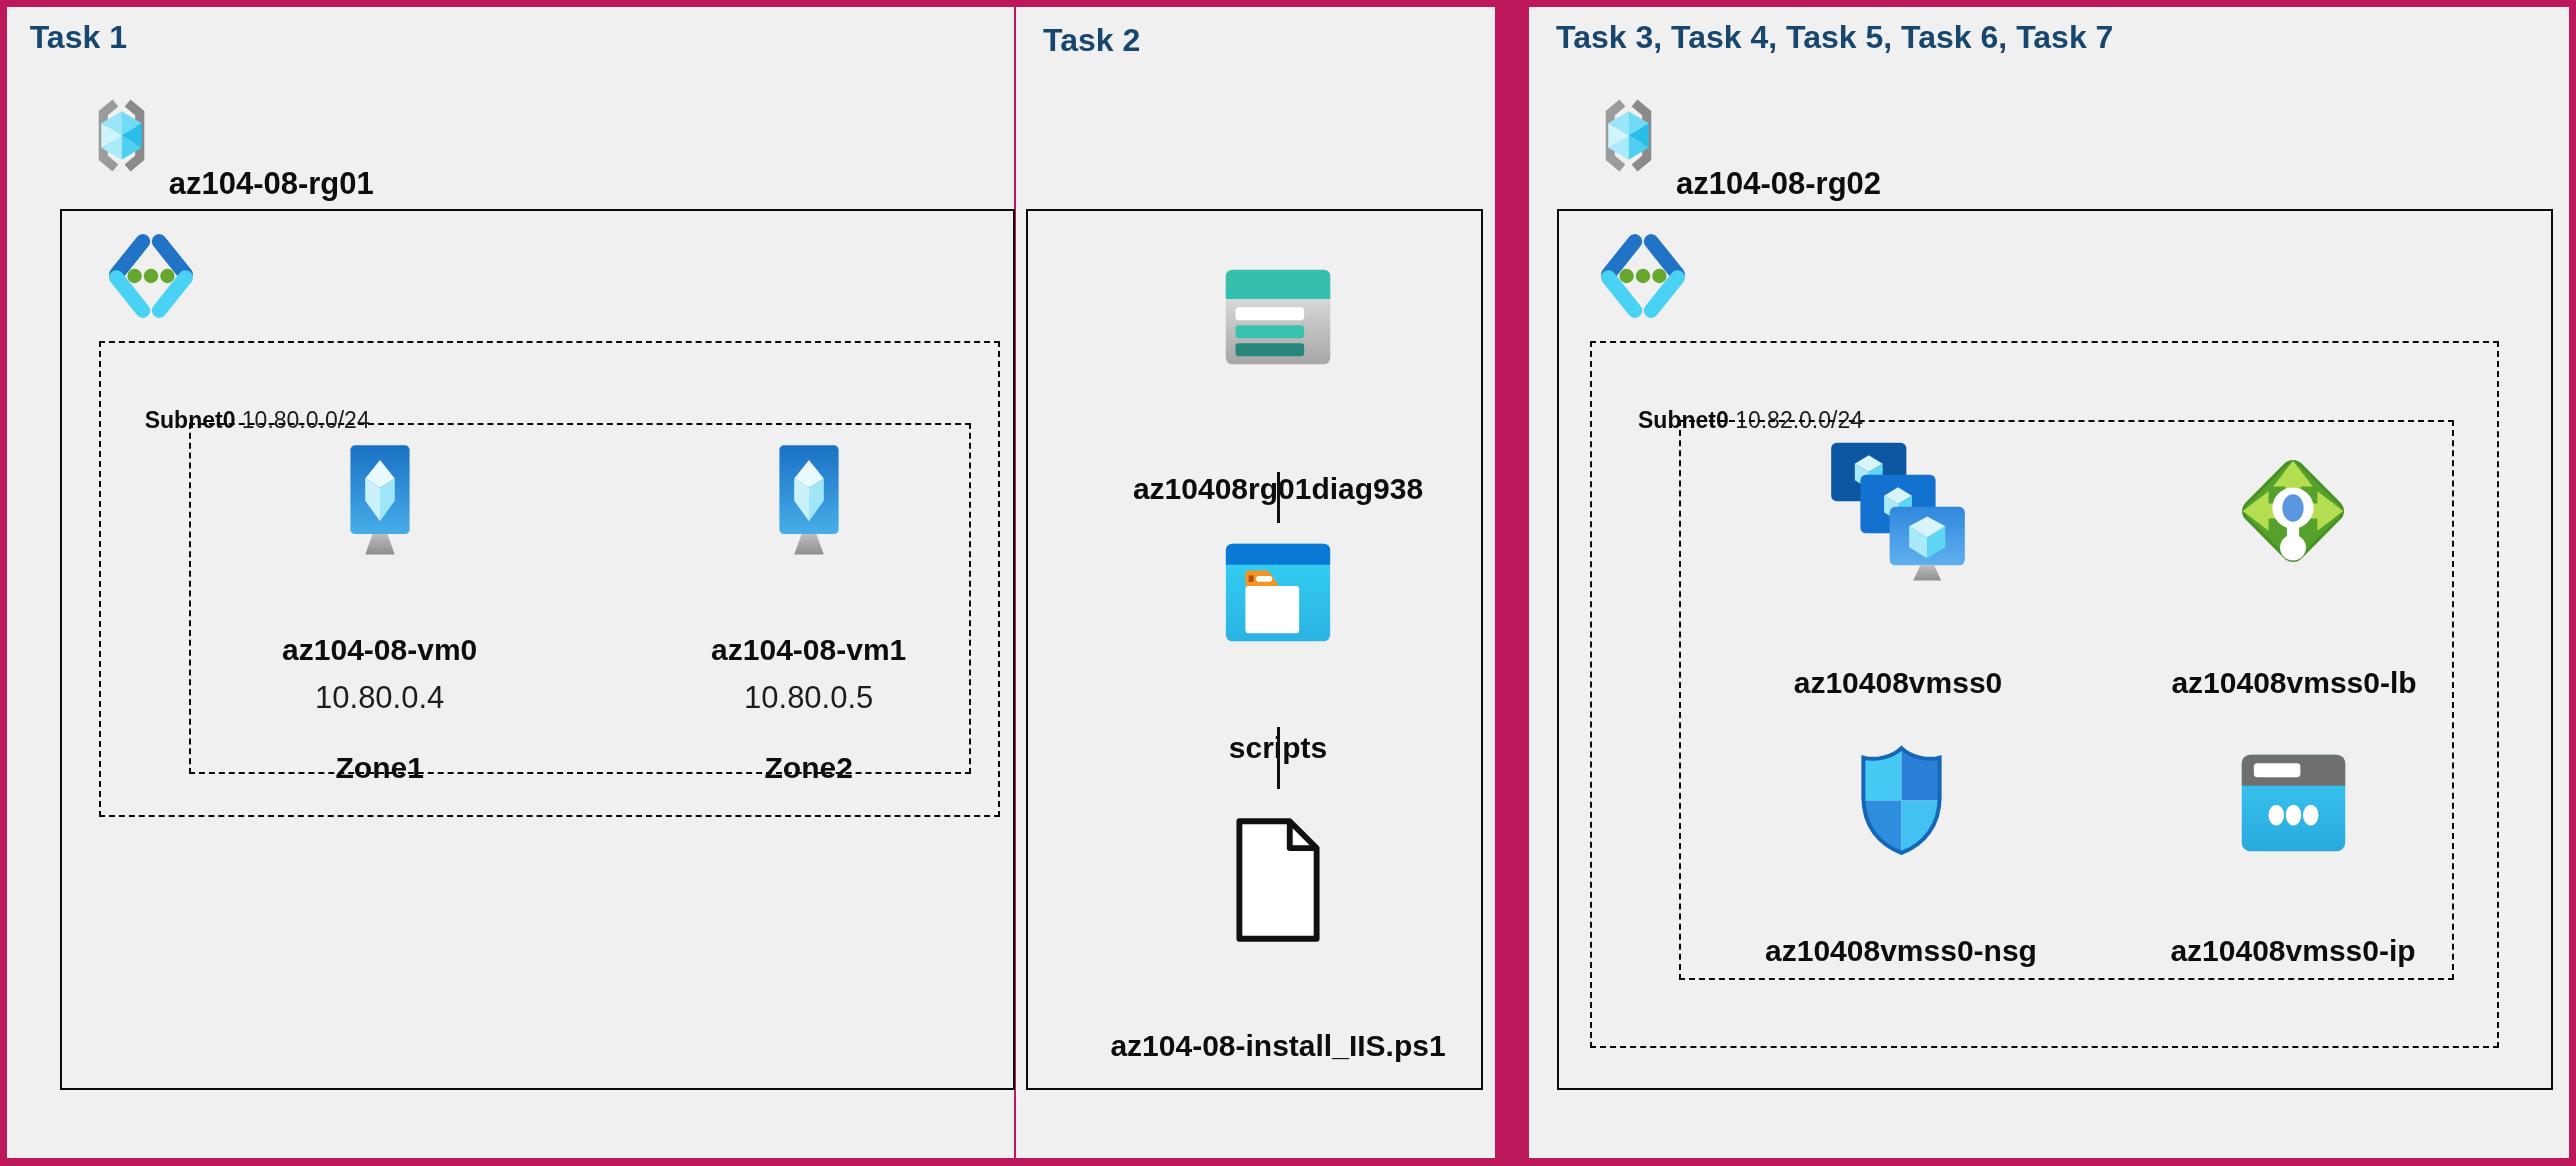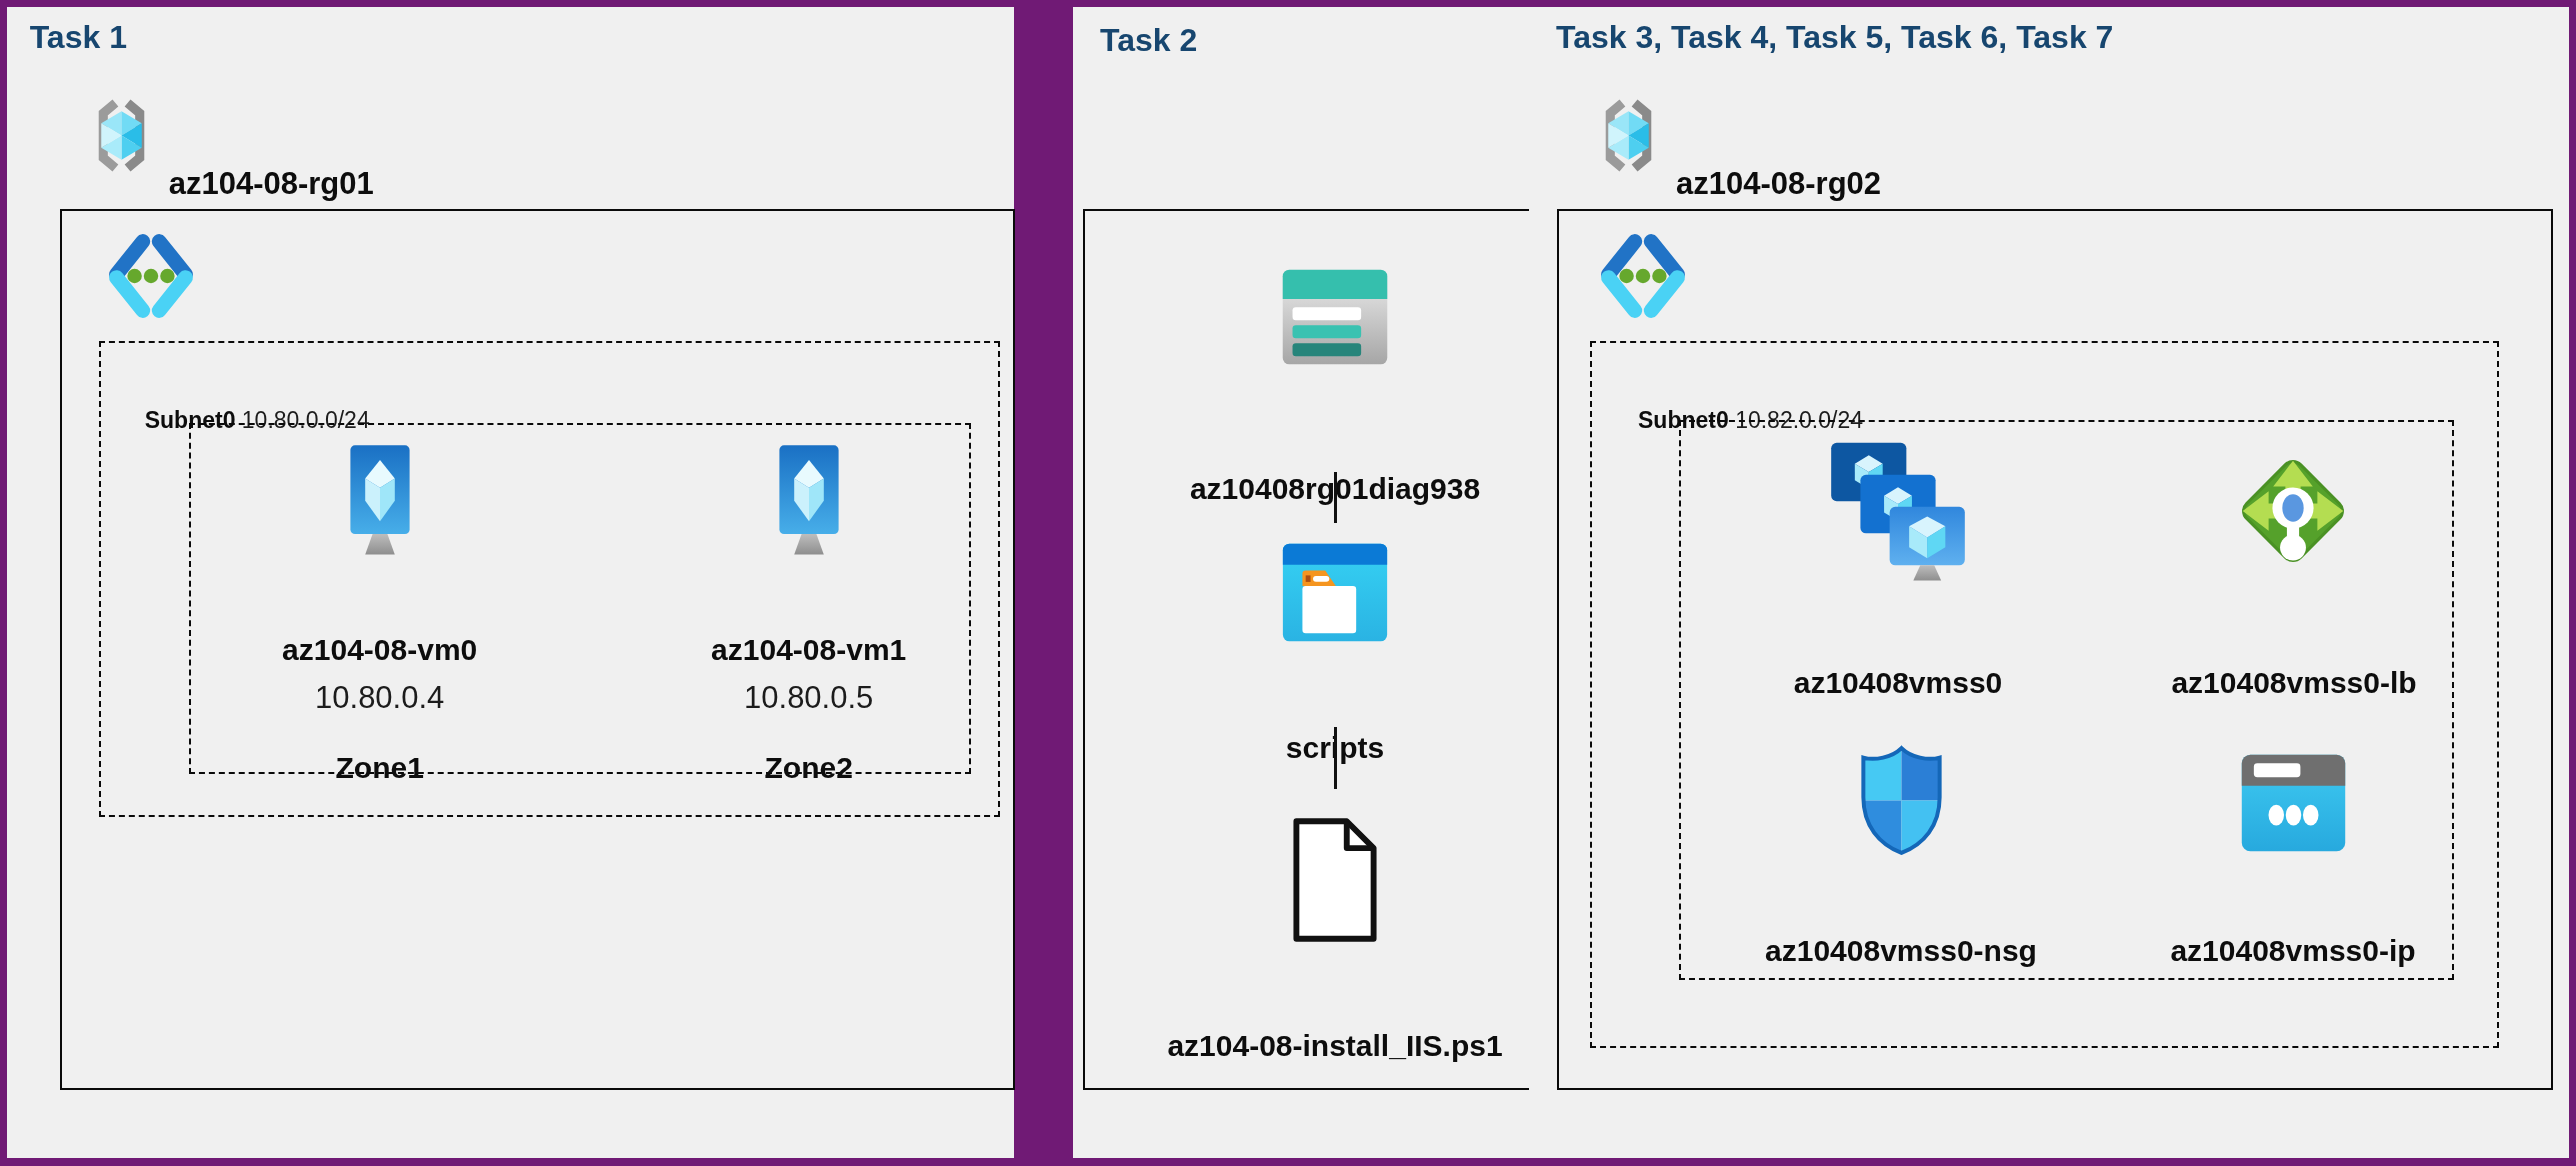--- a/index.html
+++ b/index.html
@@ -1,16 +1,16 @@
 <!DOCTYPE html>
 <html style="font-size:10.8px"><head>
 <meta charset="utf-8">
 <style>
   html,body{margin:0;padding:0;background:#000;}
-  #stage{position:relative;width:2576px;height:1166px;background:#701a75;overflow:hidden;
+  #stage{position:relative;width:2576px;height:1166px;background:#be185d;overflow:hidden;
          font-family:"Liberation Sans","DejaVu Sans",sans-serif;color:#0d0d0d;}
   .panel{position:absolute;top:6.7px;height:1151px;background:#F0F0F0;}
   .title{position:absolute;font-weight:bold;font-size:32px;color:#17466F;white-space:nowrap;}
   .box{position:absolute;border:2.7px solid #0a0a0a;box-sizing:border-box;}
   .dash{position:absolute;border:2.7px dashed #0a0a0a;box-sizing:border-box;}
   .lbl{position:absolute;white-space:nowrap;font-size:30px;line-height:1.1;margin-top:48px;}
   .b{font-weight:bold;}
   .c{transform:translateX(-50%);text-align:center;}
   .val{font-weight:normal;color:#1c1c1c;}
   .f46{font-size:31px;} .f42{font-size:23px;text-align:right;} .f40{font-size:31px;}
@@ -111,21 +111,21 @@
         <polygon points="28,18 28,30 20,41 20,23" fill="#9FE6F9"></polygon>
         <polygon points="12,18 12,30 20,41 20,23" fill="#CBF1FC"></polygon>
         <path d="M16 48 h8 l4 11 h-16 z" fill="url(#gStand)"></path>
       </svg>
     </div>
     <div class="lbl b c" style="left:802px;top:578px;">az104-08-vm1</div>
     <div class="lbl val c f40" style="left:802px;top:626px;">10.80.0.5</div>
     <div class="lbl b c" style="left:802px;top:696px;">Zone2</div>
   </div>
 
-  <div class="panel" style="left:1073px;width:479px;">
+  <div class="panel" style="left:1016px;width:479px;">
     <div class="title" style="left:27px;top:15px;">Task 2</div>
 
     <div class="box" style="left:10px;top:202px;width:457px;height:881px;"></div>
 
     <div class="icon" style="left:208px;top:261px;">
       <svg width="108" height="98" viewBox="0 0 66 60">
         <rect x="1" y="1" width="64" height="58" rx="4" fill="url(#gStg)"></rect>
         <path d="M1 19 V5 a4 4 0 0 1 4 -4 h56 a4 4 0 0 1 4 4 v14 z" fill="#35BFAD"></path>
         <rect x="7" y="24" width="42" height="8" rx="2" fill="#FFFFFF"></rect>
         <rect x="7" y="35" width="42" height="8" rx="2" fill="#3AC2B1"></rect>

